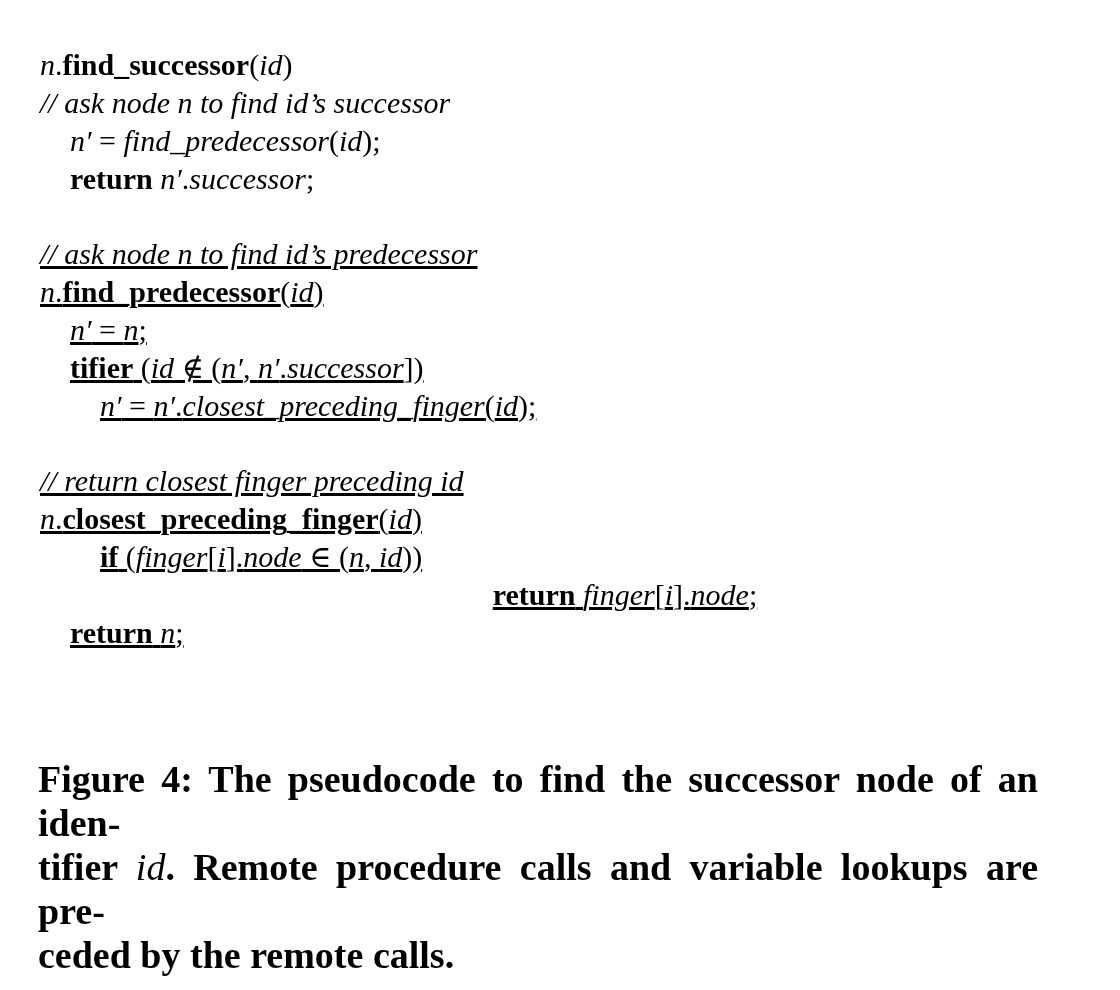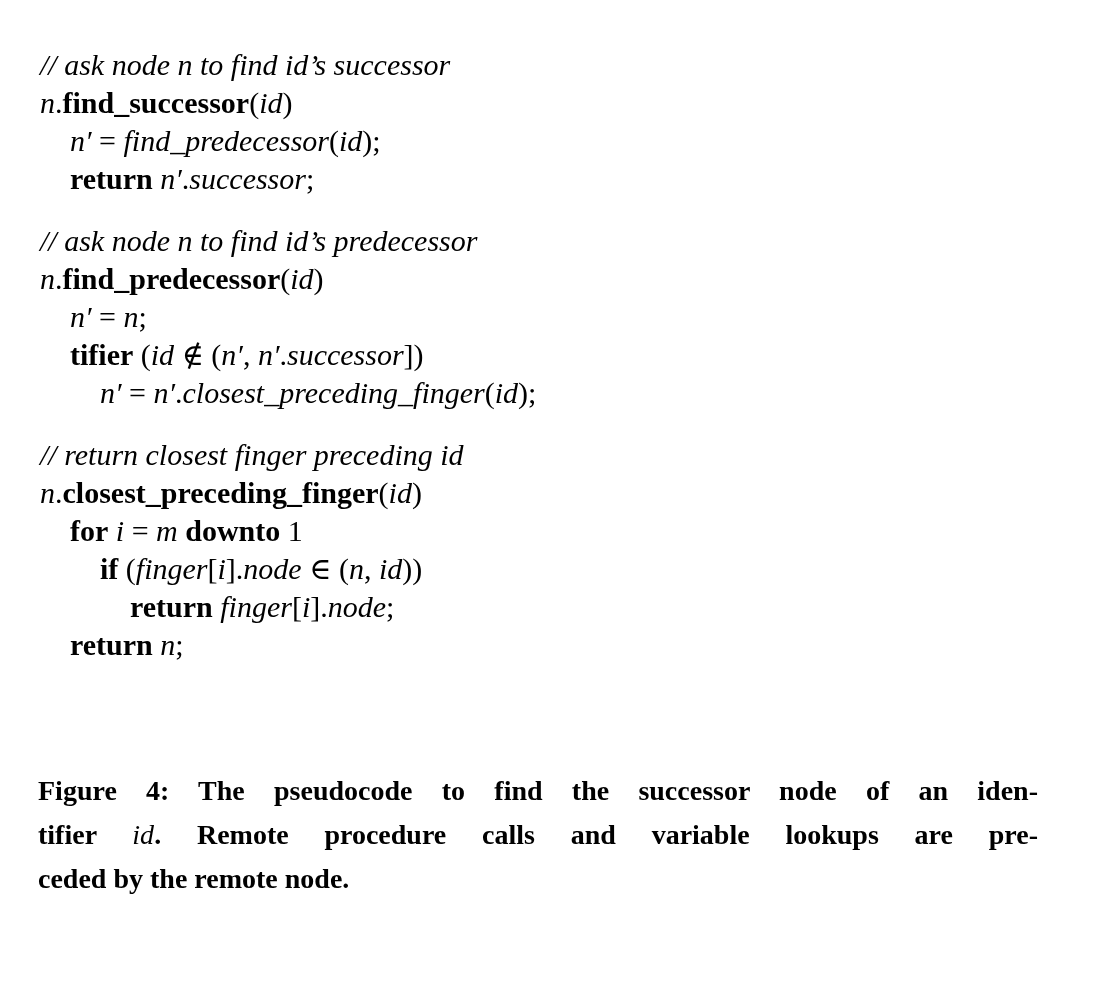--- a/index.html
+++ b/index.html
@@ -19,73 +19,73 @@
     width: 1120px;
     height: 990px;
     background: #ffffff;
   }
   
   .code {
     margin: 46px 0 0 40px;
     font-size: 30px;
   }
   .block + .block {
-    margin-top: 24px;
+    margin-top: 37px;
+    text-decoration: underline;
   }
   .line {
     line-height: 38px;
     white-space: pre;
   }
   .indent-0 { padding-left: 0; }
   .indent-1 { padding-left: 30px; }
   .indent-2 { padding-left: 60px; }
-  .indent-3 { padding-left: 90px; }
+  .indent-3 { padding-left: 90px; text-align: center; }
   .sr  { font-style: normal;  font-weight: normal; }
   .si  { font-style: italic;  font-weight: normal; }
   .sb  { font-style: normal;  font-weight: bold; }
   
   .caption {
     margin: 105px 0 0 38px;
     width: 1000px;
-    font-size: 28px;
+    font-size: 38px;
     line-height: 44px;
   }
   .cap-line {
     white-space: normal;
   }
   .cap-justify {
     text-align: justify;
     text-align-last: justify;
   }
 </style>
 </head>
 <body>
 
 <div class="figure-panel">
   <div class="code" id="code">
       <div class="block">
+        <div class="line indent-0"><span class="si">n</span><span class="sr">.</span><span class="sb">find_successor</span><span class="sr">(</span><span class="si">id</span><span class="sr">)</span></div>
         <div class="line indent-0"><span class="si">// ask node n to find id’s successor</span></div>
-        <div class="line indent-0"><span class="si">n</span><span class="sr">.</span><span class="sb">find_successor</span><span class="sr">(</span><span class="si">id</span><span class="sr">)</span></div>
         <div class="line indent-1"><span class="si">n′</span><span class="sr"> = </span><span class="si">find_predecessor</span><span class="sr">(</span><span class="si">id</span><span class="sr">);</span></div>
         <div class="line indent-1"><span class="sb">return</span><span class="sr"> </span><span class="si">n′</span><span class="sr">.</span><span class="si">successor</span><span class="sr">;</span></div>
       </div>
       <div class="block">
         <div class="line indent-0"><span class="si">// ask node n to find id’s predecessor</span></div>
         <div class="line indent-0"><span class="si">n</span><span class="sr">.</span><span class="sb">find_predecessor</span><span class="sr">(</span><span class="si">id</span><span class="sr">)</span></div>
         <div class="line indent-1"><span class="si">n′</span><span class="sr"> = </span><span class="si">n</span><span class="sr">;</span></div>
         <div class="line indent-1"><span class="sb">tifier</span><span class="sr"> (</span><span class="si">id</span><span class="sr"> ∉ (</span><span class="si">n′</span><span class="sr">, </span><span class="si">n′</span><span class="sr">.</span><span class="si">successor</span><span class="sr">])</span></div>
         <div class="line indent-2"><span class="si">n′</span><span class="sr"> = </span><span class="si">n′</span><span class="sr">.</span><span class="si">closest_preceding_finger</span><span class="sr">(</span><span class="si">id</span><span class="sr">);</span></div>
       </div>
       <div class="block">
         <div class="line indent-0"><span class="si">// return closest finger preceding id</span></div>
         <div class="line indent-0"><span class="si">n</span><span class="sr">.</span><span class="sb">closest_preceding_finger</span><span class="sr">(</span><span class="si">id</span><span class="sr">)</span></div>
-        <div class="line indent-1"><span class="sb">for</span><span class="sr"> </span><span class="si">i</span><span class="sr"> = </span><span class="si">m</span><span class="sr"> </span><span class="sb">downto</span><span class="sr"> 1</span></div>
         <div class="line indent-2"><span class="sb">if</span><span class="sr"> (</span><span class="si">finger</span><span class="sr">[</span><span class="si">i</span><span class="sr">].</span><span class="si">node</span><span class="sr"> ∈ (</span><span class="si">n</span><span class="sr">, </span><span class="si">id</span><span class="sr">))</span></div>
         <div class="line indent-3"><span class="sb">return</span><span class="sr"> </span><span class="si">finger</span><span class="sr">[</span><span class="si">i</span><span class="sr">].</span><span class="si">node</span><span class="sr">;</span></div>
         <div class="line indent-1"><span class="sb">return</span><span class="sr"> </span><span class="si">n</span><span class="sr">;</span></div>
       </div>
     </div>
   <div class="caption" id="caption">
       <div class="cap-line cap-justify"><span class="sb">Figure 4: The pseudocode to find the successor node of an iden-</span></div>
       <div class="cap-line cap-justify"><span class="sb">tifier </span><span class="si">id</span><span class="sb">. Remote procedure calls and variable lookups are pre-</span></div>
-      <div class="cap-line"><span class="sb">ceded by the remote node.</span></div>
+      <div class="cap-line"><span class="sb">ceded by the remote calls.</span></div>
     </div>
 </div>
 
 </body></html>

